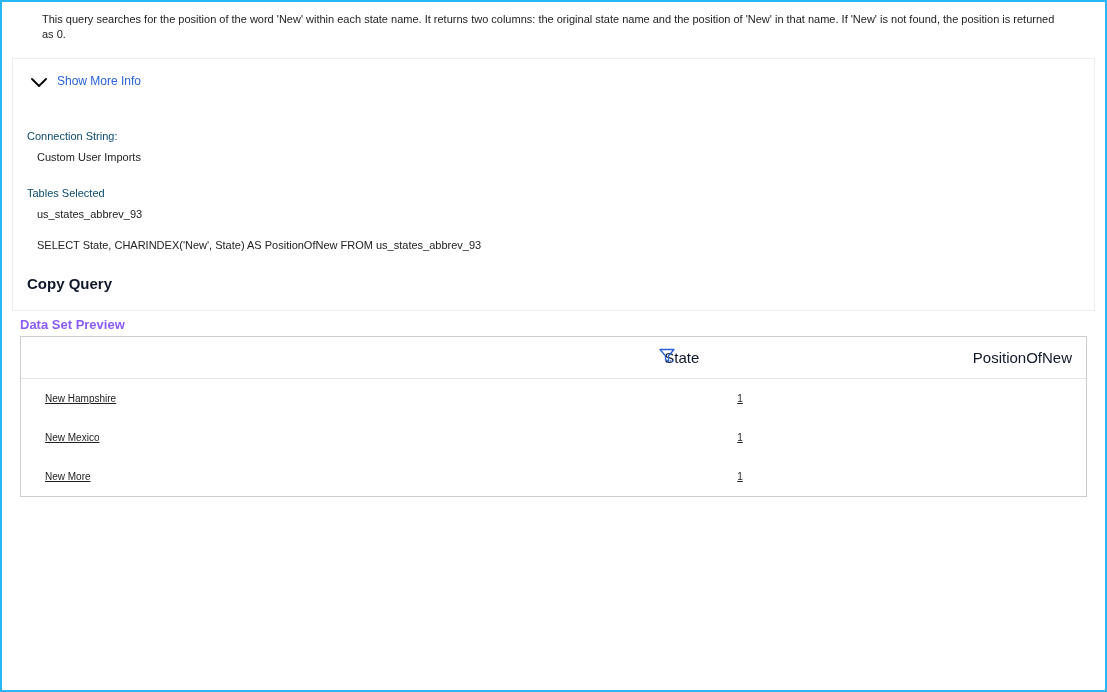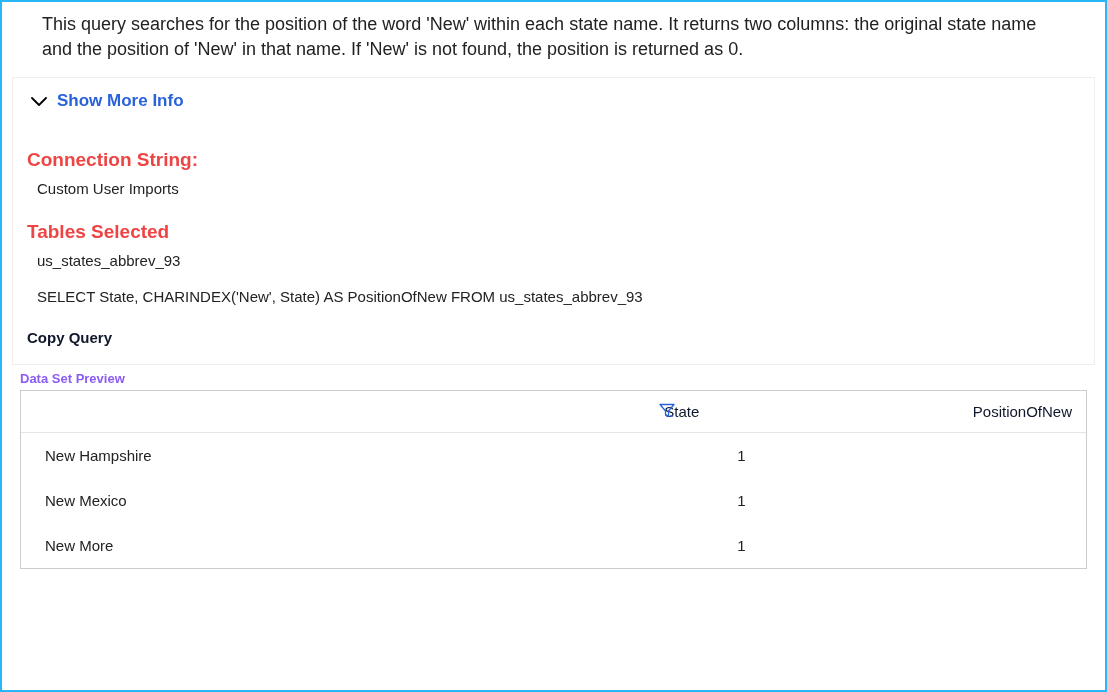--- a/index.html
+++ b/index.html
@@ -12,53 +12,53 @@
       background: #fff;
       border: 2px solid #29b6f6;
       width: 1107px;
       height: 692px;
       overflow: hidden;
     }
     .container {
       padding: 10px 10px 0 10px;
     }
     .description {
-      font-size: 18px;
+      font-size: 11px;
       color: #222;
       line-height: 1.4;
       padding: 0 30px 15px 30px;
     }
     .info-panel {
       border: 1px solid #eee;
       margin: 0 0 0 0;
     }
     .show-more {
       display: flex;
       align-items: center;
       padding: 12px 18px 30px 18px;
       cursor: pointer;
     }
     .chevron-icon {
       margin-right: 10px;
       margin-top: 3px;
     }
     .show-more-text {
       color: #2962d9;
-      font-weight: bold;
-      font-size: 17px;
+      font-weight: normal;
+      font-size: 12px;
     }
     .field-label {
-      color: #ef4444;
-      font-size: 19px;
-      font-weight: bold;
+      color: #0c4a6e;
+      font-size: 11px;
+      font-weight: normal;
       padding: 8px 14px 6px 14px;
     }
     .field-value {
       color: #222;
-      font-size: 15px;
+      font-size: 11px;
       padding: 3px 24px 16px 24px;
     }
     .copy-query {
       color: #0f172a;
       font-weight: bold;
       font-size: 15px;
       padding: 8px 14px 18px 14px;
       cursor: pointer;
     }
     .preview-label {
@@ -78,23 +78,24 @@
     .preview-table th {
       text-align: right;
       font-weight: normal;
       font-size: 15px;
       color: #0f172a;
       padding: 12px 14px 12px 24px;
       border-bottom: 1px solid #e5e5e5;
       position: relative;
     }
     .preview-table td {
-      font-size: 15px;
+      font-size: 10px;
       color: #222;
       padding: 14px 14px 14px 24px;
+      text-decoration: underline;
     }
     .col-state {
       width: 65%;
     }
     .col-pos {
       width: 35%;
     }
     .filter-icon {
       position: absolute;
       right: 24px;

